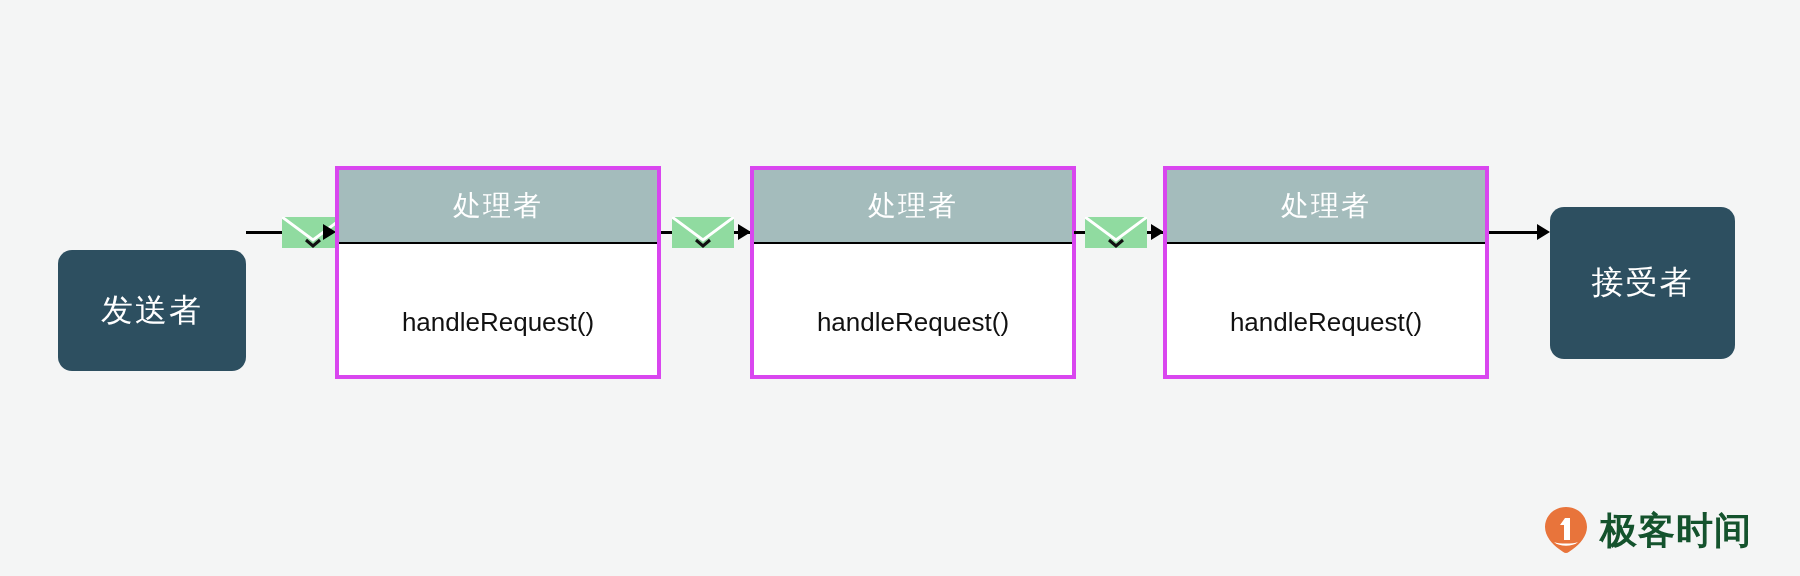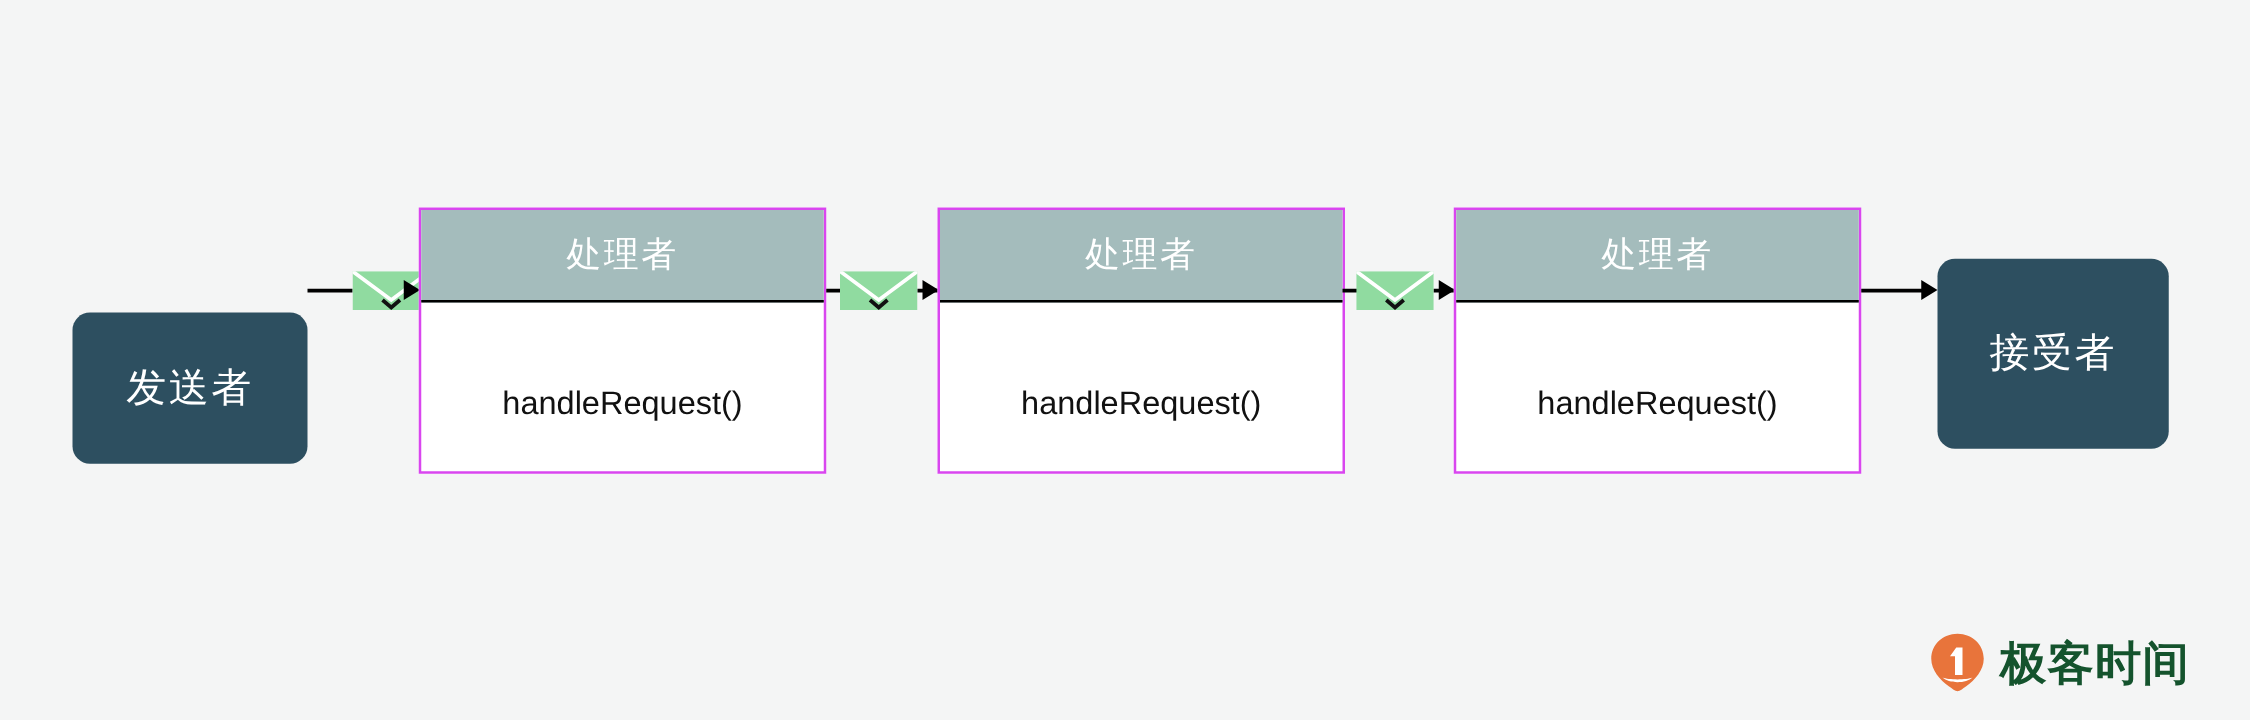--- a/index.html
+++ b/index.html
@@ -35,21 +35,21 @@
   }
   #sender-box  { left: 58px;   top: 207px; width: 188px; height: 121px; margin-top: 43px; }
   #receiver-box{ left: 1550px; top: 207px; width: 185px; height: 152px; }
 
   
   .handler {
     position: absolute;
     top: 166px;
     width: 326px;
     height: 213px;
-    border: 2px solid #d946ef;
+    border: 4px solid #d946ef;
     box-sizing: border-box;
     background: #ffffff;
     display: flex;
     flex-direction: column;
   }
   .handler-header {
     height: 74px;
     flex: 0 0 74px;
     background: #a4bcbc;
     border-bottom: 2px solid #000000;

